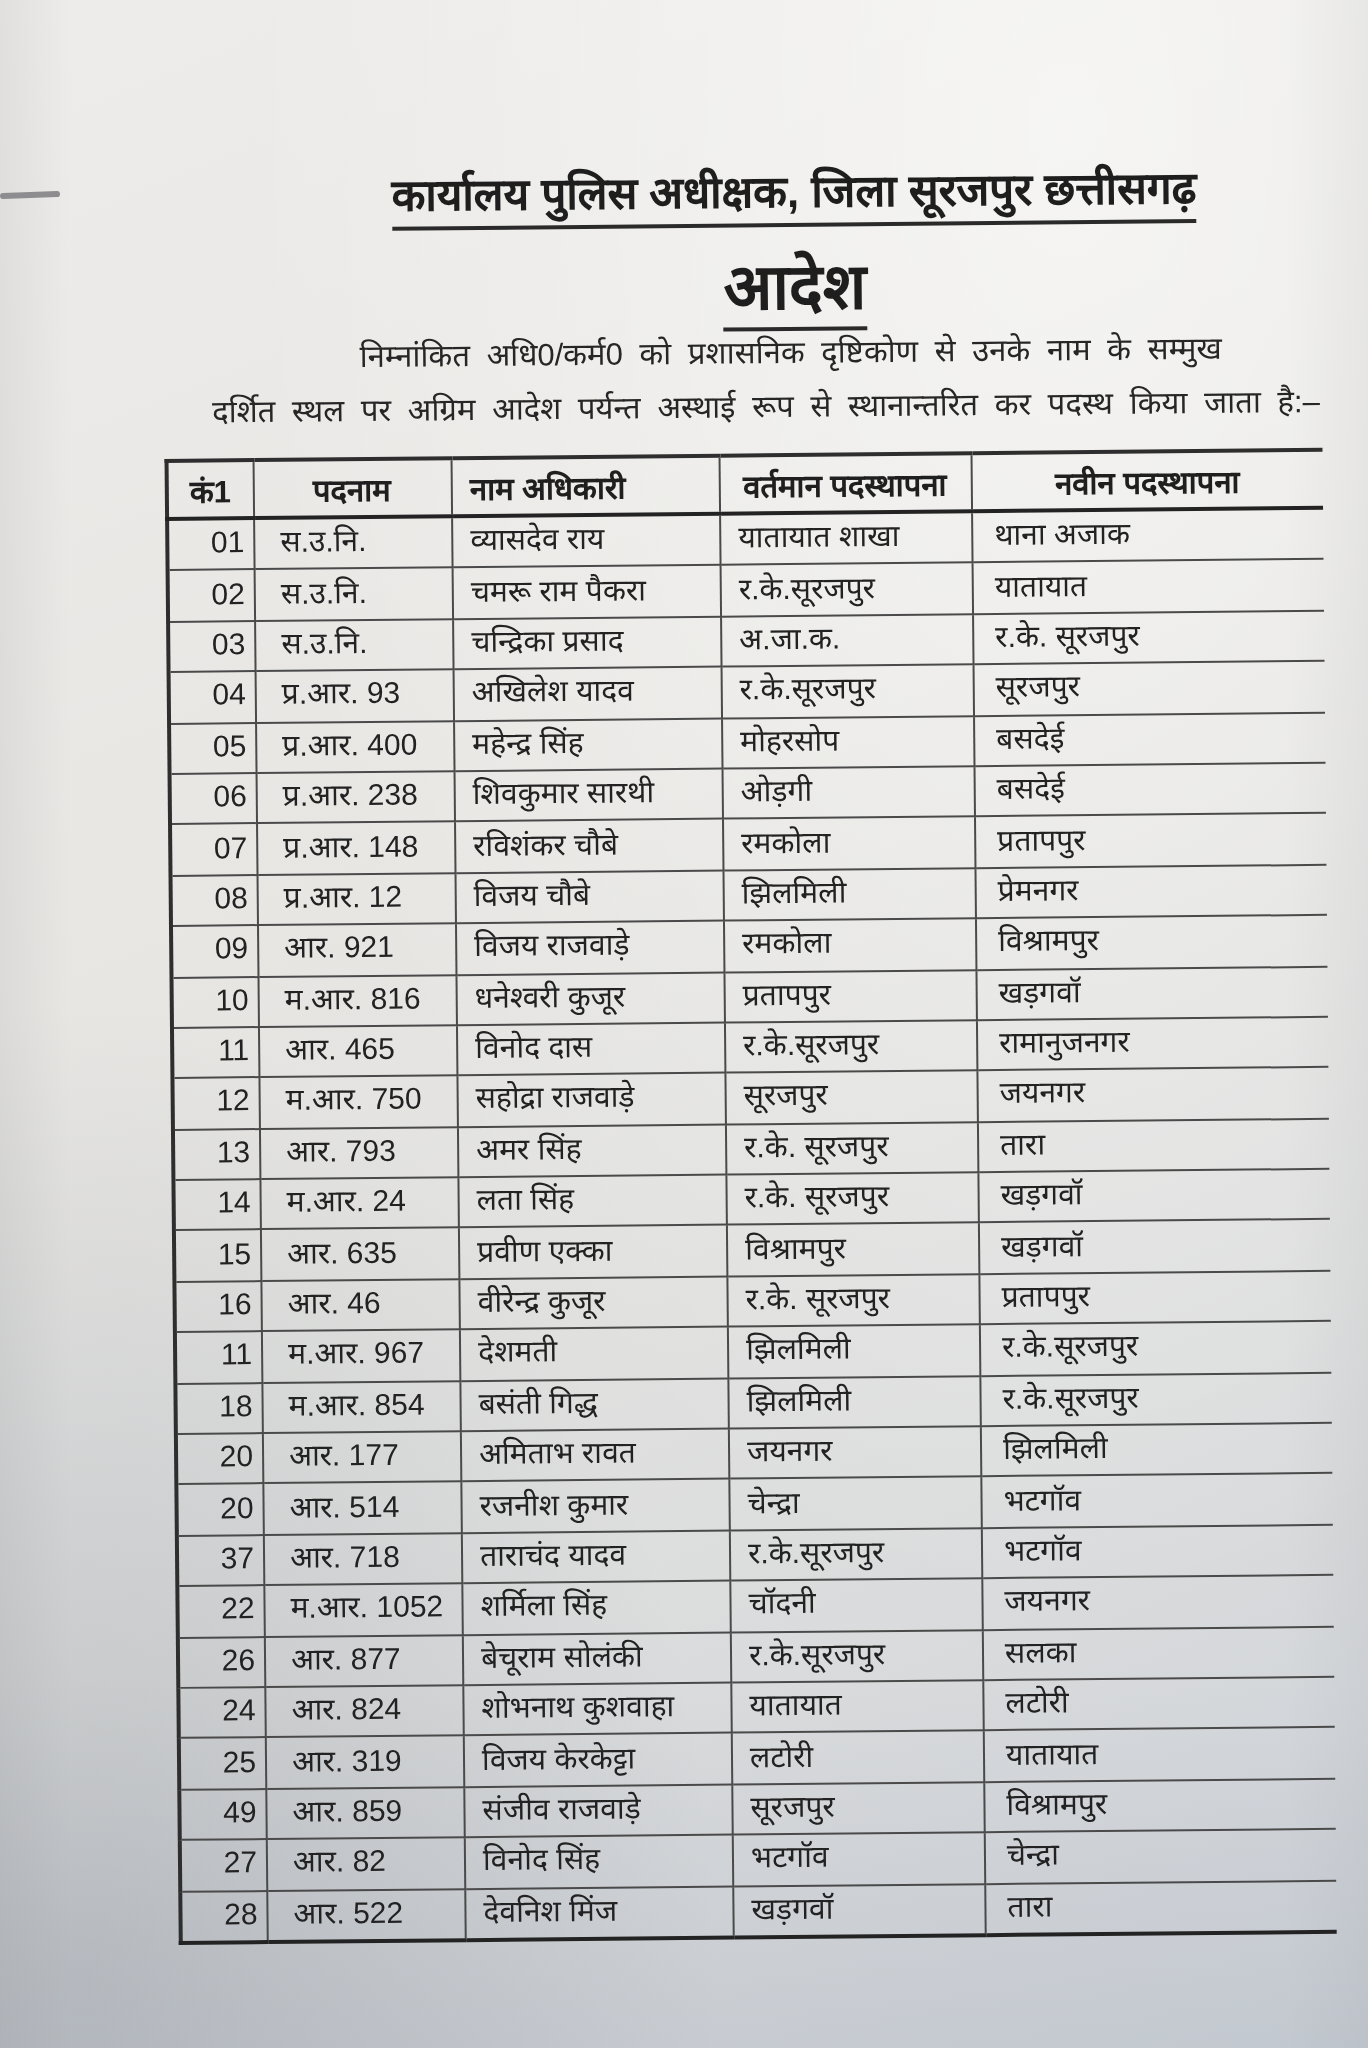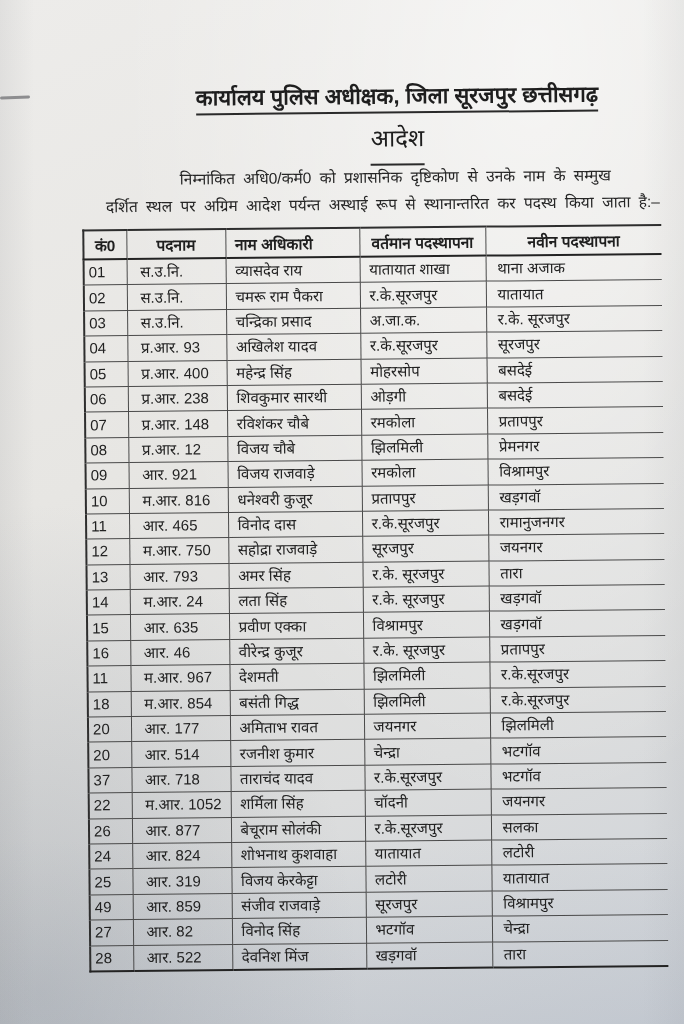--- a/index.html
+++ b/index.html
@@ -26,22 +26,22 @@
     background:#8d8d8f;transform:rotate(-2deg);border-radius:2px;
   }
   .sheet{position:absolute;inset:0;transform:rotate(-0.55deg);transform-origin:50% 40%;}
   .title-row{position:absolute;left:120px;width:560px;top:80px;text-align:center;}
   .title-row .t{
     font-size:22px;font-weight:bold;color:#1e1e1e;
     border-bottom:2px solid #2a2a2a;padding-bottom:3px;white-space:nowrap;
   }
   .subtitle-row{position:absolute;left:120px;width:560px;top:121px;text-align:center;}
   .subtitle-row .t{
-    font-size:24px;font-weight:normal;color:#1e1e1e;
-    border-bottom:2px solid #2a2a2a;padding-bottom:12px;
+    font-size:32px;font-weight:bold;color:#1e1e1e;
+    border-bottom:2px solid #2a2a2a;padding-bottom:2px;
   }
   .intro{
     position:absolute;left:108px;top:164px;width:556px;
     font-size:15.5px;line-height:27px;color:#262626;word-spacing:4px;
   }
   .intro .l1{text-indent:74px;white-space:nowrap;}
   .intro .l2{white-space:nowrap;}
   table.transfer{
     position:absolute;left:84px;top:227px;width:578px;
     border-collapse:collapse;table-layout:fixed;
@@ -59,21 +59,21 @@
   table.transfer{border-left:2px solid #2e2e2e;}
   table.transfer tr>*:first-child{border-left:2px solid #2e2e2e;}
   table.transfer thead th{border-top:2px solid #2e2e2e;}
   table.transfer tr:last-child>*{border-bottom:2px solid #232323;}
   table.transfer tr>*:last-child{border-right:none;}
   table.transfer thead th{
     height:27px;font-size:15.5px;font-weight:bold;text-align:center;color:#1f1f1f;
   }
   table.transfer thead th.c2{text-align:left;padding-left:9px;}
   table.transfer td{height:24.4px;line-height:24px;}
-  table.transfer td.c0{text-align:left;}
+  table.transfer td.c0{text-align:right;}
   table.transfer td.c1{padding-left:13px;}
   table.transfer td.c2{padding-left:9px;}
   table.transfer td.c3{padding-left:9px;}
   table.transfer td.c4{padding-left:11px;}
 </style>
 </head>
 <body>
 
 <div class="page">
   <div class="vignette"></div>
@@ -97,21 +97,21 @@
     <table class="transfer">
       <colgroup>
         <col class="w0">
           <col class="w1">
           <col class="w2">
           <col class="w3">
           <col class="w4">
       </colgroup>
       <thead>
         <tr>
-          <th class="c0">कं0</th>
+          <th class="c0">कं1</th>
           <th class="c1">पदनाम</th>
           <th class="c2">नाम अधिकारी</th>
           <th class="c3">वर्तमान पदस्थापना</th>
           <th class="c4">नवीन पदस्थापना</th>
         </tr>
       </thead>
       <tbody>
           <tr>
             <td class="c0">01</td>
             <td class="c1">स.उ.नि.</td>

